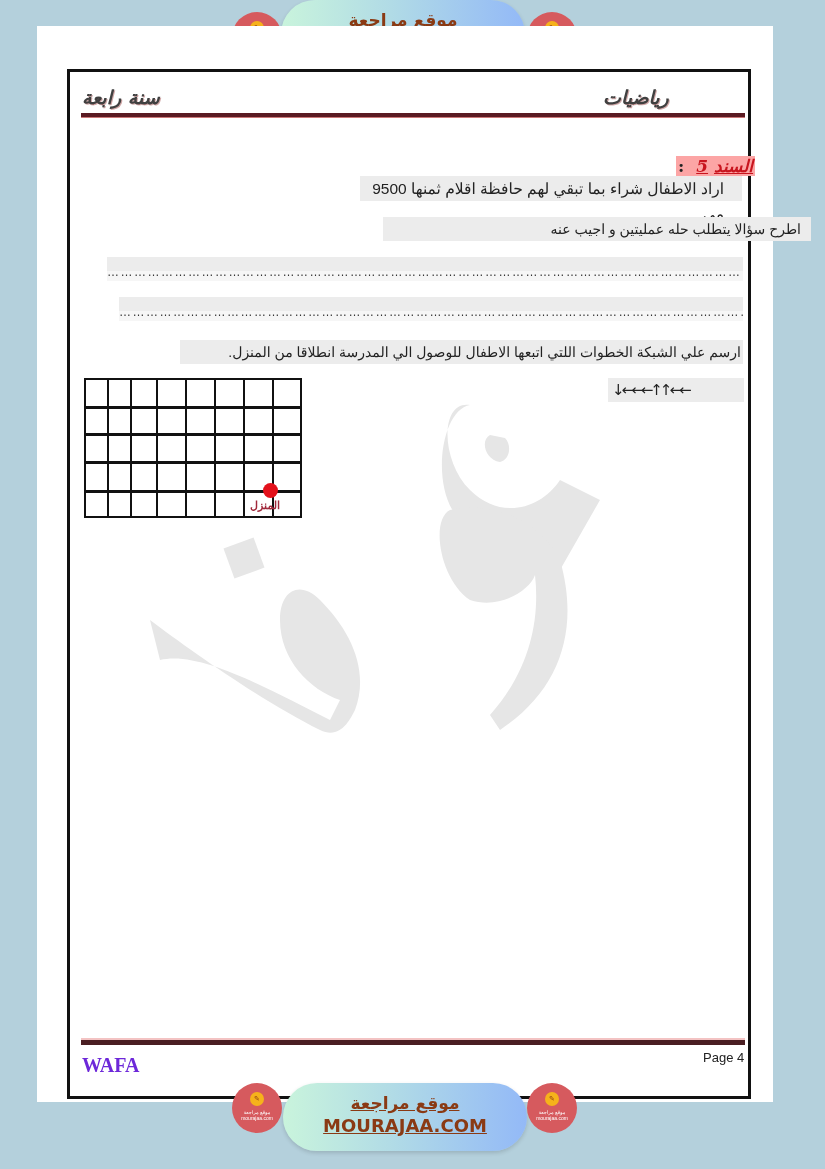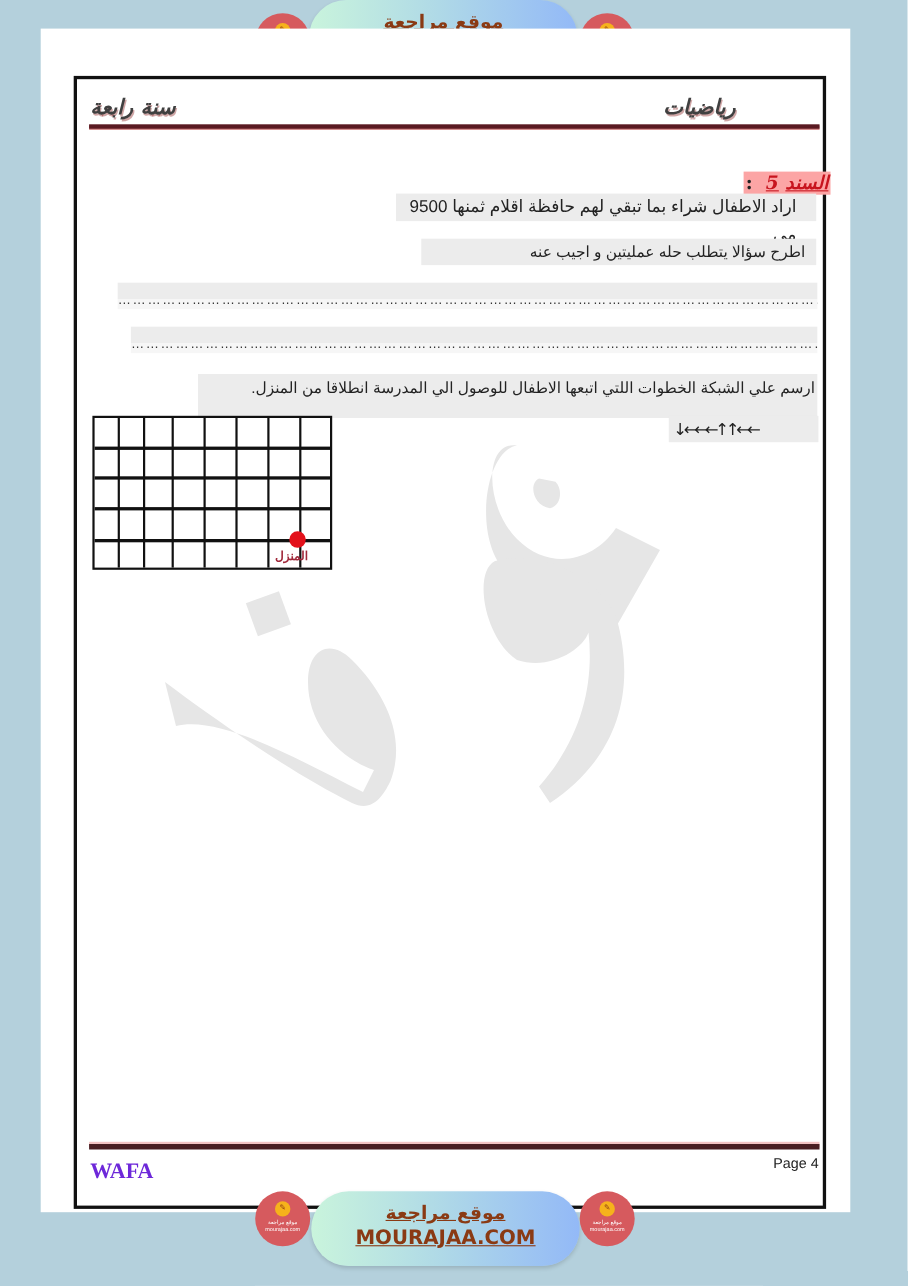--- a/index.html
+++ b/index.html
@@ -131,26 +131,26 @@
 </svg>
 
 <div class="sanad">
   <span class="u">السند</span>
   <span class="u">5</span>
   <span class="colon">:</span>
 </div>
 
 <div class="row shade" style="left:360px;top:176px;width:382px;height:25px;line-height:25px;text-align:right;padding-right:18px;box-sizing:border-box;font-size:15.5px;">اراد الاطفال شراء بما تبقي لهم حافظة اقلام ثمنها 9500 مي</div>
 
-<div class="row shade" style="left:383px;top:217px;width:359px;height:24px;line-height:24px;text-align:right;padding-right:10px;box-sizing:border-box;font-size:14px;">اطرح سؤالا يتطلب حله عمليتين و اجيب عنه</div>
+<div class="row shade" style="left:383px;top:217px;width:428px;height:24px;line-height:24px;text-align:right;padding-right:10px;box-sizing:border-box;font-size:14px;">اطرح سؤالا يتطلب حله عمليتين و اجيب عنه</div>
 
 <div class="dots" style="left:107px;top:257px;width:636px;">……………………………………………………………………………………………………………………………………………………</div>
 <div class="dots" style="left:119px;top:297px;width:624px;">……………………………………………………………………………………………………………………………………………………</div>
 
-<div class="row shade" style="left:180px;top:340px;width:563px;height:40px;line-height:24px;text-align:right;padding-right:2px;box-sizing:border-box;font-size:14px;">ارسم علي الشبكة الخطوات اللتي اتبعها الاطفال للوصول الي المدرسة انطلاقا من المنزل.</div>
+<div class="row shade" style="left:180px;top:340px;width:563px;height:24px;line-height:24px;text-align:right;padding-right:2px;box-sizing:border-box;font-size:14px;">ارسم علي الشبكة الخطوات اللتي اتبعها الاطفال للوصول الي المدرسة انطلاقا من المنزل.</div>
 
 <div class="arrows">↓←←←↑↑←←</div>
 
 <div class="grid">
   <div class="vline" style="left:21px"></div>
   <div class="vline" style="left:44px"></div>
   <div class="vline" style="left:70px"></div>
   <div class="vline" style="left:99px"></div>
   <div class="vline" style="left:128px"></div>
   <div class="vline" style="left:157px"></div>

